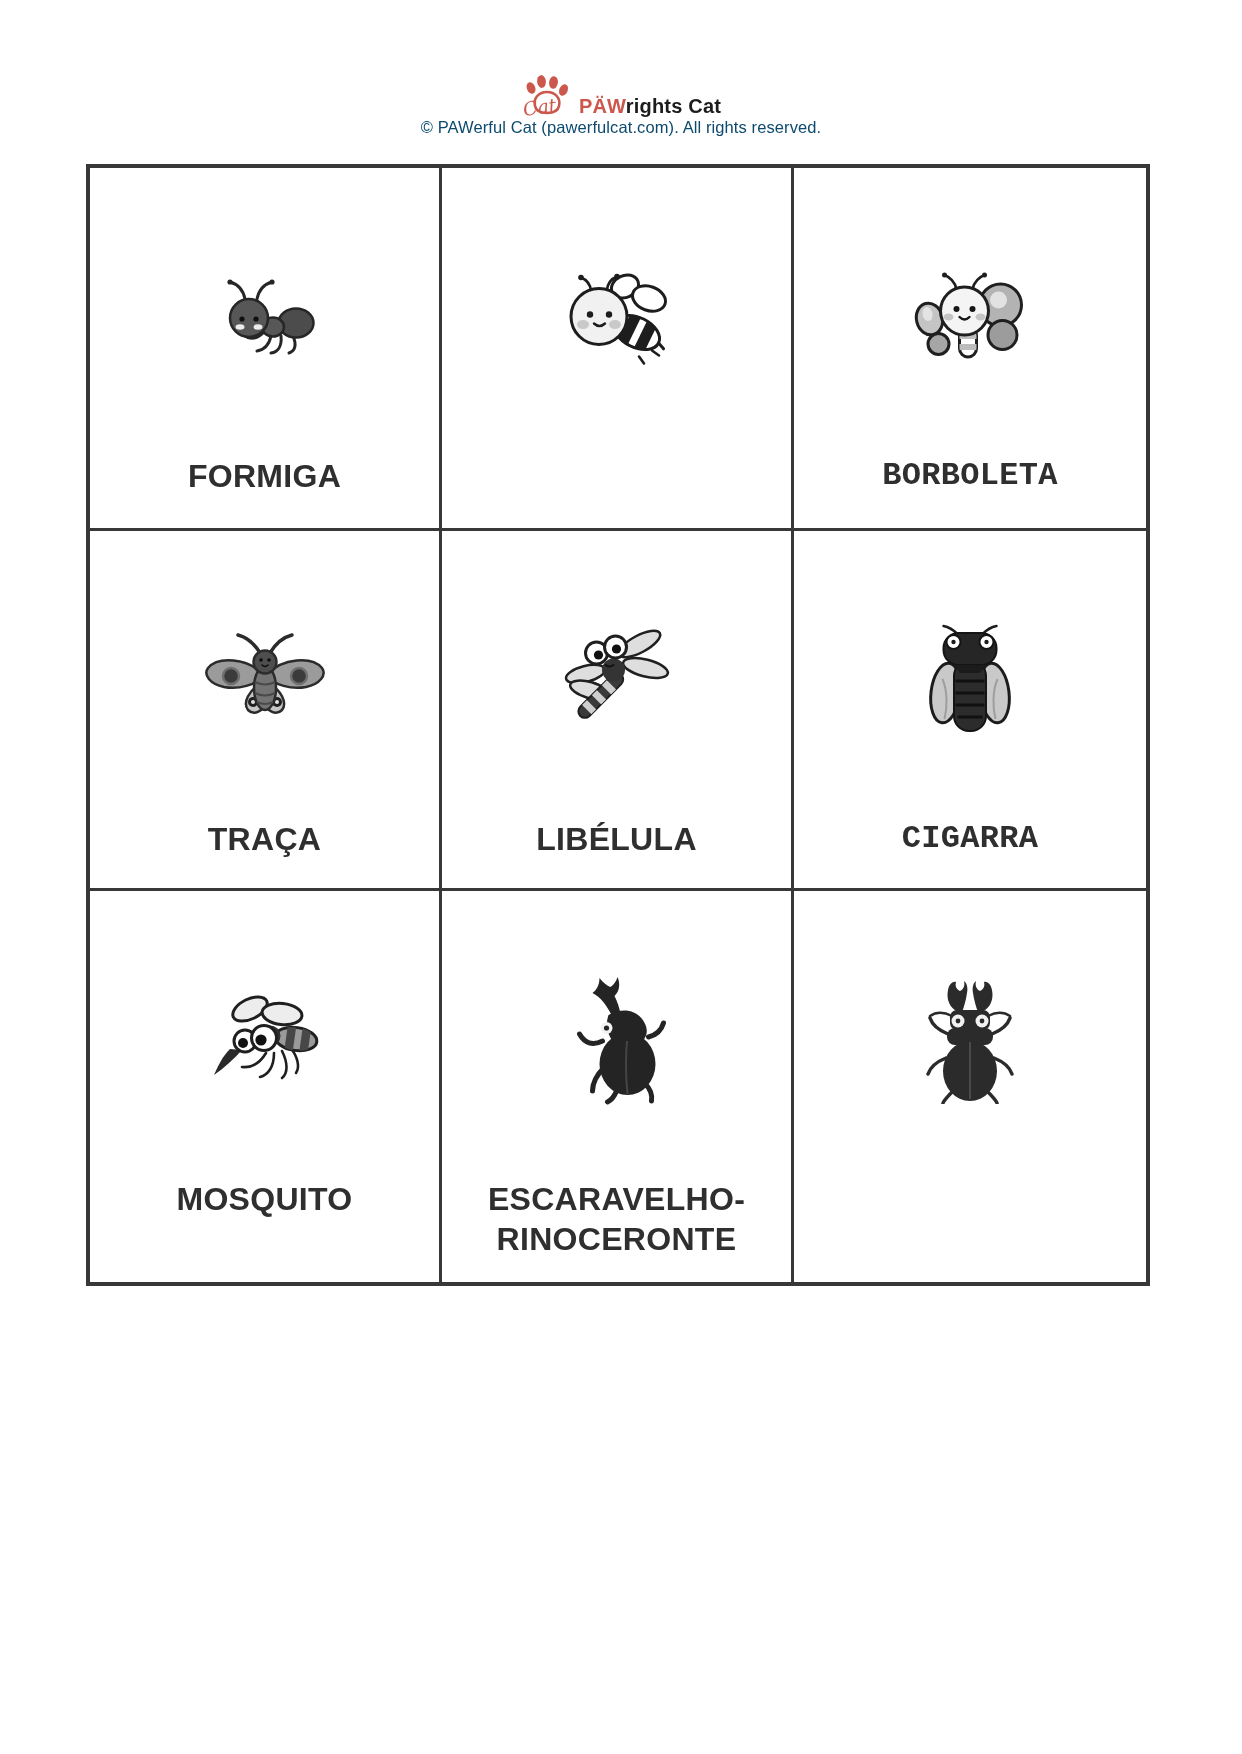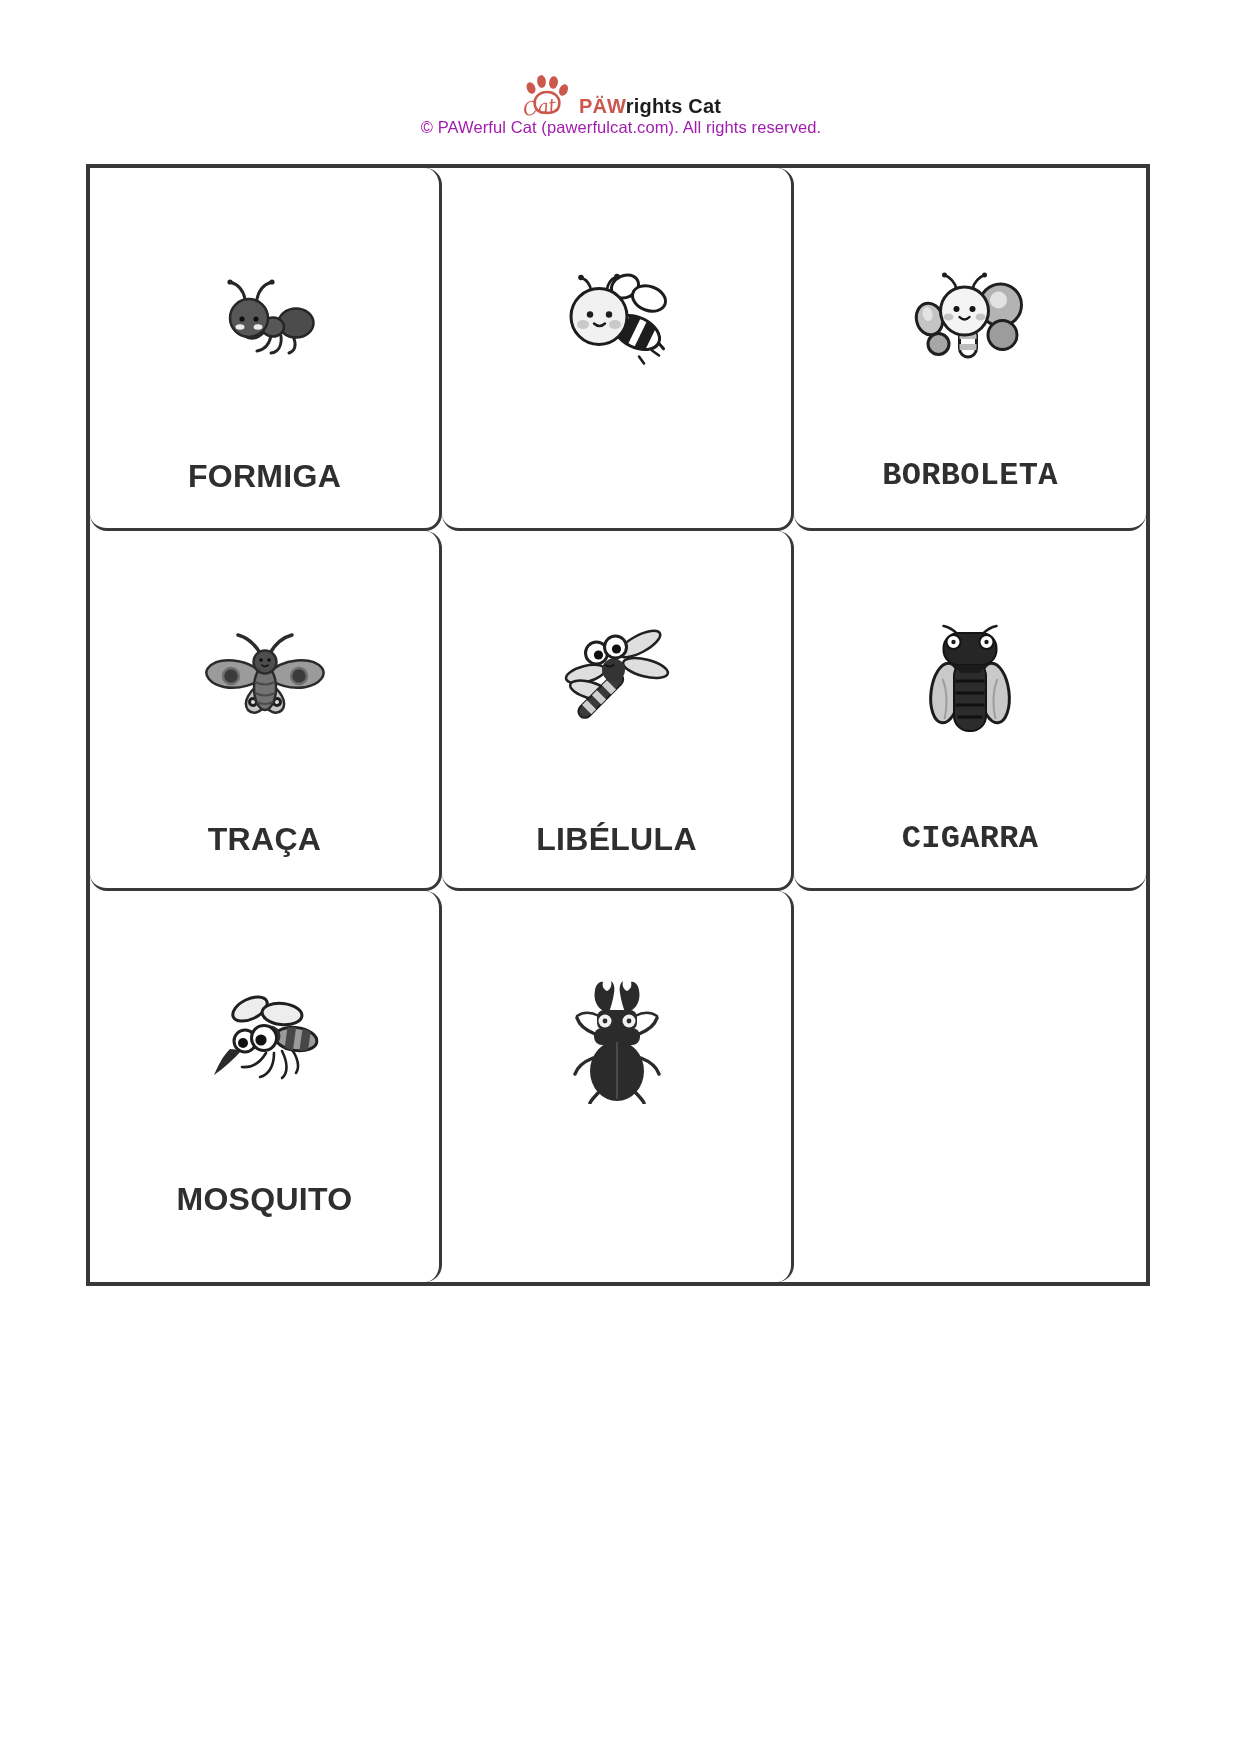--- a/index.html
+++ b/index.html
@@ -13,32 +13,32 @@
     display:flex;justify-content:center;align-items:flex-end;gap:8px;
   }
   .paw{width:50px;height:46px;flex:0 0 auto;}
   .brand-text{
     font-size:20px;font-weight:800;letter-spacing:0.2px;color:#1c1c1c;
     line-height:1;padding-bottom:4px;white-space:nowrap;
   }
   .brand-text .accent{color:#cc574c;text-align:right;}
   .copyright{
     position:absolute;top:118px;left:0;width:100%;text-align:center;
-    font-size:16.5px;color:#a21caf;letter-spacing:0.1px;
+    font-size:16.5px;color:#0c4a6e;letter-spacing:0.1px;
   }
   
   .grid{
     position:absolute;left:86px;top:164px;width:1064px;box-sizing:border-box;
     border:4px solid #383838;background:#fff;
     display:grid;grid-template-columns:1fr 1fr 1fr;
     grid-template-rows:363px 360px 391px;
   }
   .cell{
     position:relative;box-sizing:border-box;
-    border-right:3px solid #383838;border-bottom:3px solid #383838;border-radius:17px;
+    border-right:3px solid #383838;border-bottom:3px solid #383838;
   }
   .cell:nth-child(3n){border-right:none;font-family:Liberation Mono, monospace;}
   .cell:nth-child(n+7){border-bottom:none;}
   .art{
     position:absolute;left:50%;top:149px;transform:translate(-50%,-50%);
     line-height:0;
   }
   .card-label{
     position:absolute;top:288px;left:0;width:100%;text-align:center;
     font-size:32px;font-weight:700;line-height:40px;color:#2f2f2f;
@@ -259,20 +259,39 @@
         <path d="M36 61 C28 70 18 79 8 86 C12 77 16 68 24 60 Z" fill="#2a2a2a"></path>
         <circle cx="39" cy="52" r="11" fill="#ffffff" stroke="#1f1f1f" stroke-width="3"></circle>
         <circle cx="37" cy="54" r="5" fill="#111111"></circle>
         <circle cx="58" cy="49" r="12.5" fill="#ffffff" stroke="#1f1f1f" stroke-width="3"></circle>
         <circle cx="55" cy="51" r="5.6" fill="#111111"></circle>
       </svg>
     </div>
     <div class="card-label">MOSQUITO</div>
   </div>
 
+  <div class="cell">
+    <div class="art">
+      <svg width="105" height="130" viewBox="0 0 105 130">
+        <path d="M38 66 C28 71 20 68 15 59" fill="none" stroke="#242424" stroke-width="5" stroke-linecap="round"></path>
+        <path d="M40 92 C32 100 28 108 28 116" fill="none" stroke="#242424" stroke-width="5" stroke-linecap="round"></path>
+        <path d="M52 116 C50 121 47 125 43 127" fill="none" stroke="#242424" stroke-width="5" stroke-linecap="round"></path>
+        <path d="M80 108 C86 114 88 120 87 126" fill="none" stroke="#242424" stroke-width="5" stroke-linecap="round"></path>
+        <path d="M84 62 C92 60 97 55 99 48" fill="none" stroke="#242424" stroke-width="5" stroke-linecap="round"></path>
+        <path d="M47 40 C42 30 36 22 28 18 C32 15 35 10 35 3 C39 8 43 11 46 12 C49 10 52 6 53 2 C56 9 55 16 50 21 C53 27 55 33 56 39 Z" fill="#242424"></path>
+        <ellipse cx="63" cy="89" rx="28" ry="31" fill="#242424"></ellipse>
+        <path d="M63 60 C61 80 61 100 63 119" fill="none" stroke="#454545" stroke-width="2"></path>
+        <path d="M44 40 C58 32 72 35 79 46 C84 54 83 61 78 66 L48 66 C42 58 41 48 44 40 Z" fill="#242424"></path>
+        <circle cx="42" cy="53" r="6" fill="#f2f2f2"></circle>
+        <circle cx="42" cy="53" r="2.6" fill="#242424"></circle>
+      </svg>
+    </div>
+    <div class="card-label">ESCARAVELHO-
+RINOCERONTE</div>
+  </div>
 
   <div class="cell">
     <div class="art">
       <svg width="100" height="128" viewBox="0 0 100 128">
         <path d="M32 40 C24 36 16 36 10 40" fill="none" stroke="#2b2b2b" stroke-width="2.5" stroke-linecap="round"></path>
         <path d="M68 40 C76 36 84 36 90 40" fill="none" stroke="#2b2b2b" stroke-width="2.5" stroke-linecap="round"></path>
         <path d="M28 58 C18 54 12 48 10 42" fill="none" stroke="#2b2b2b" stroke-width="3.5" stroke-linecap="round"></path>
         <path d="M72 58 C82 54 88 48 90 42" fill="none" stroke="#2b2b2b" stroke-width="3.5" stroke-linecap="round"></path>
         <path d="M26 82 C16 86 10 92 8 98" fill="none" stroke="#2b2b2b" stroke-width="3.5" stroke-linecap="round"></path>
         <path d="M74 82 C84 86 90 92 92 98" fill="none" stroke="#2b2b2b" stroke-width="3.5" stroke-linecap="round"></path>

